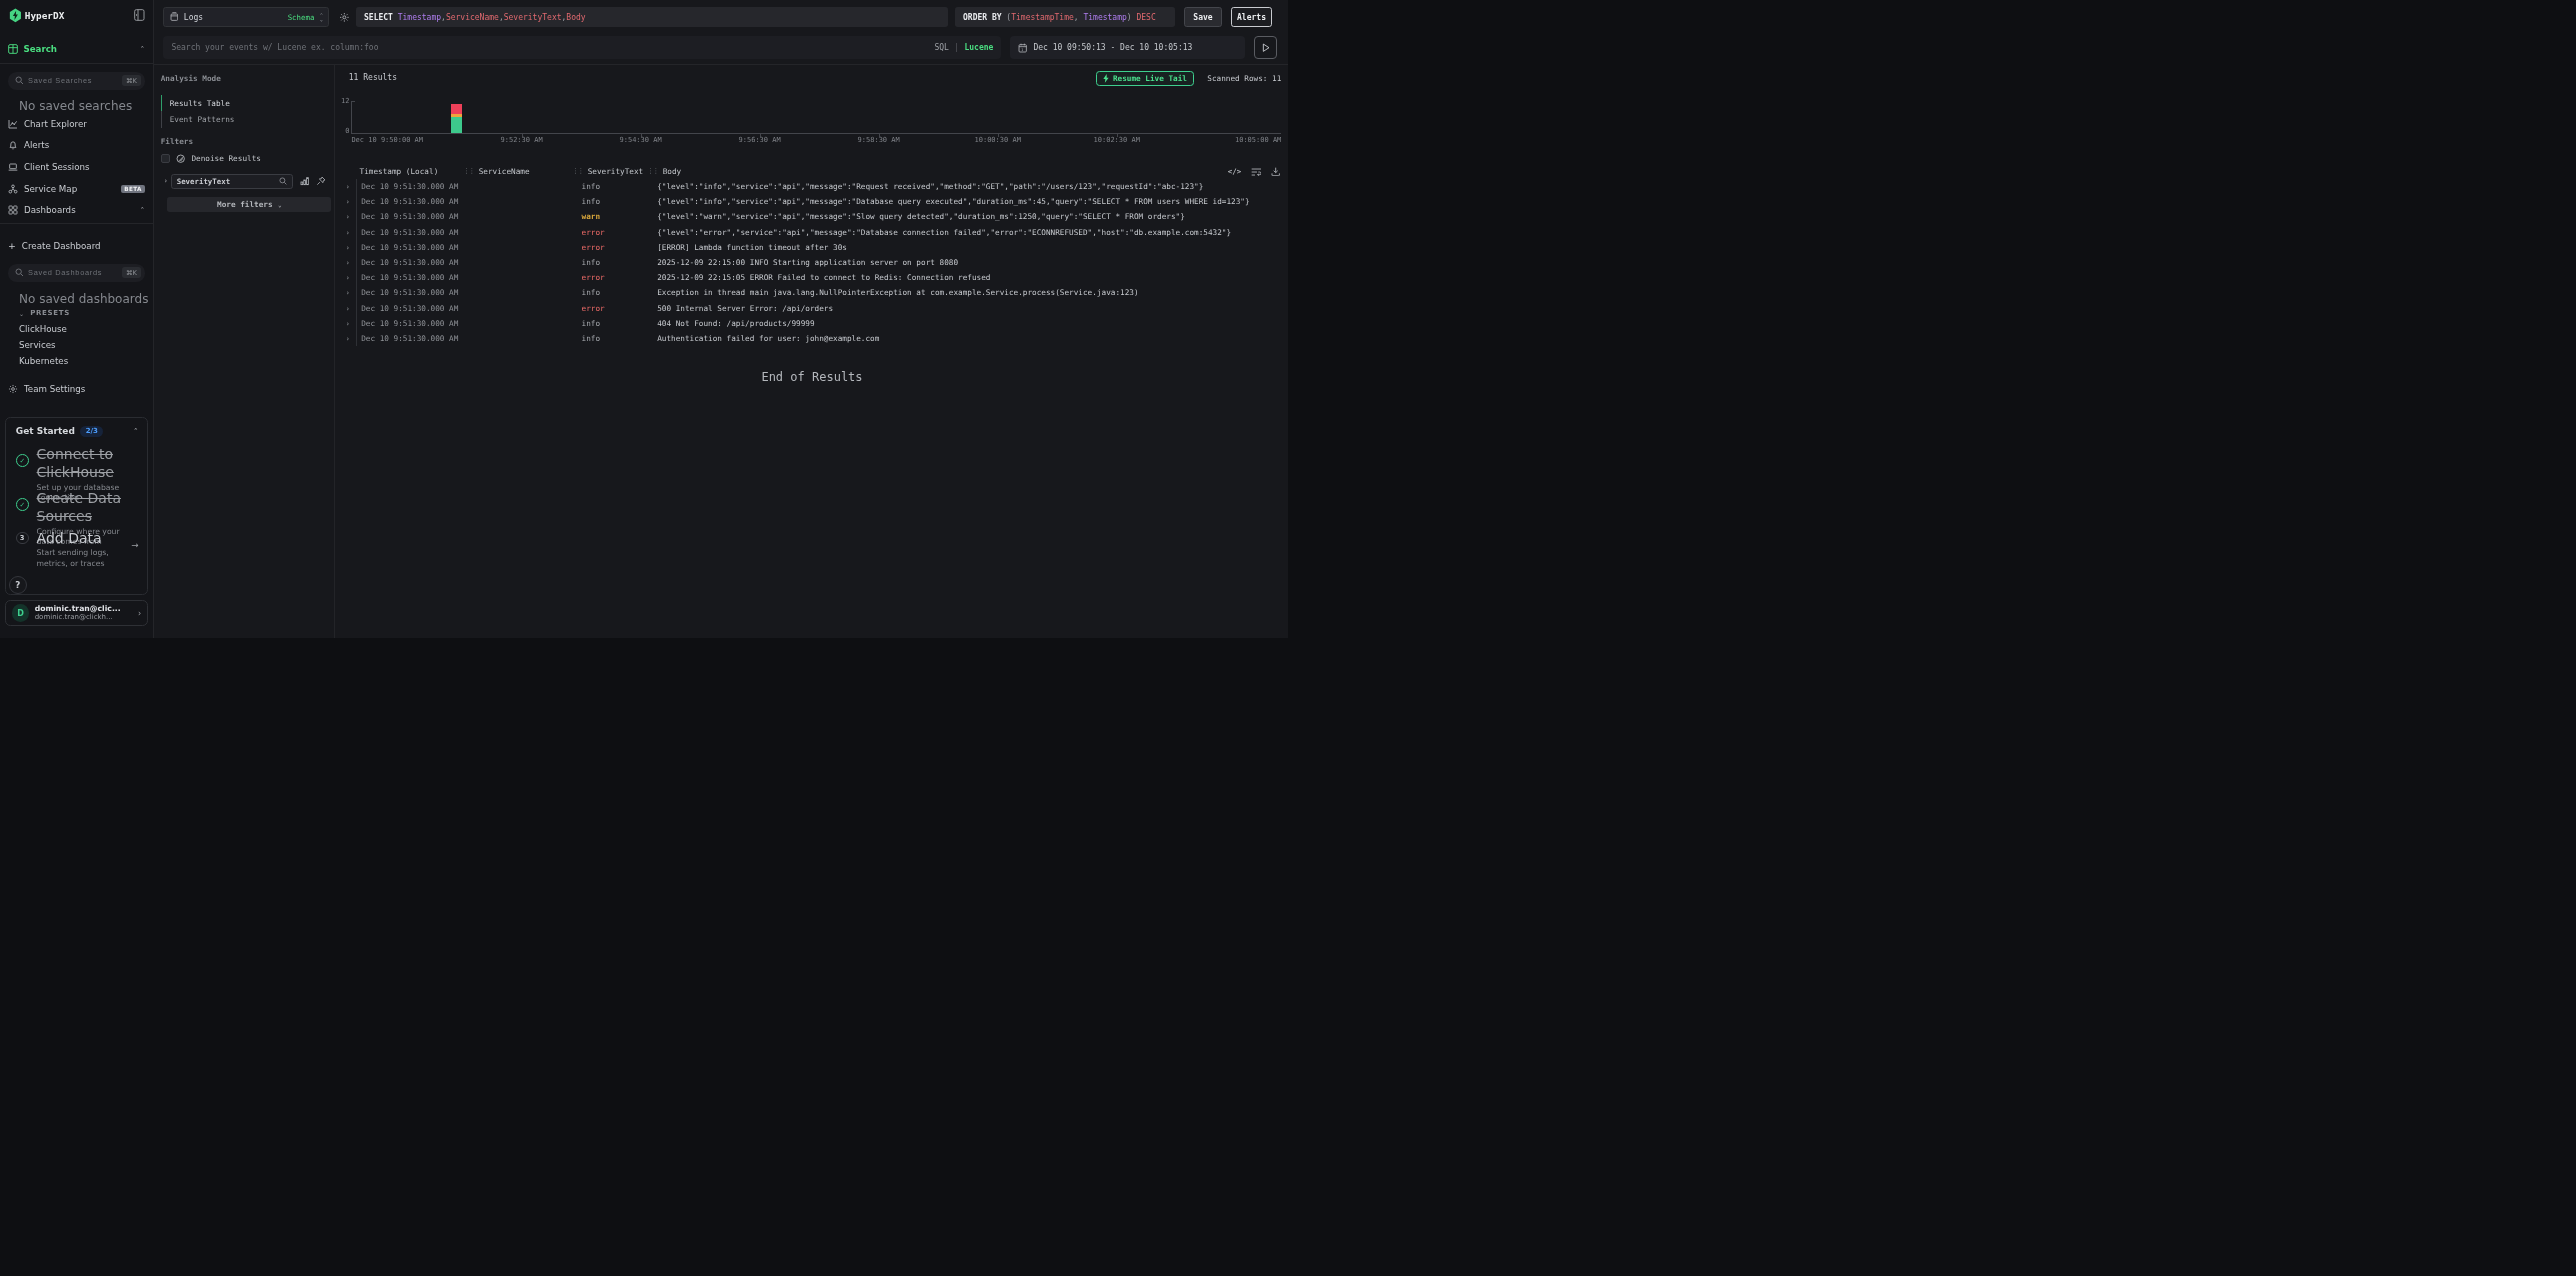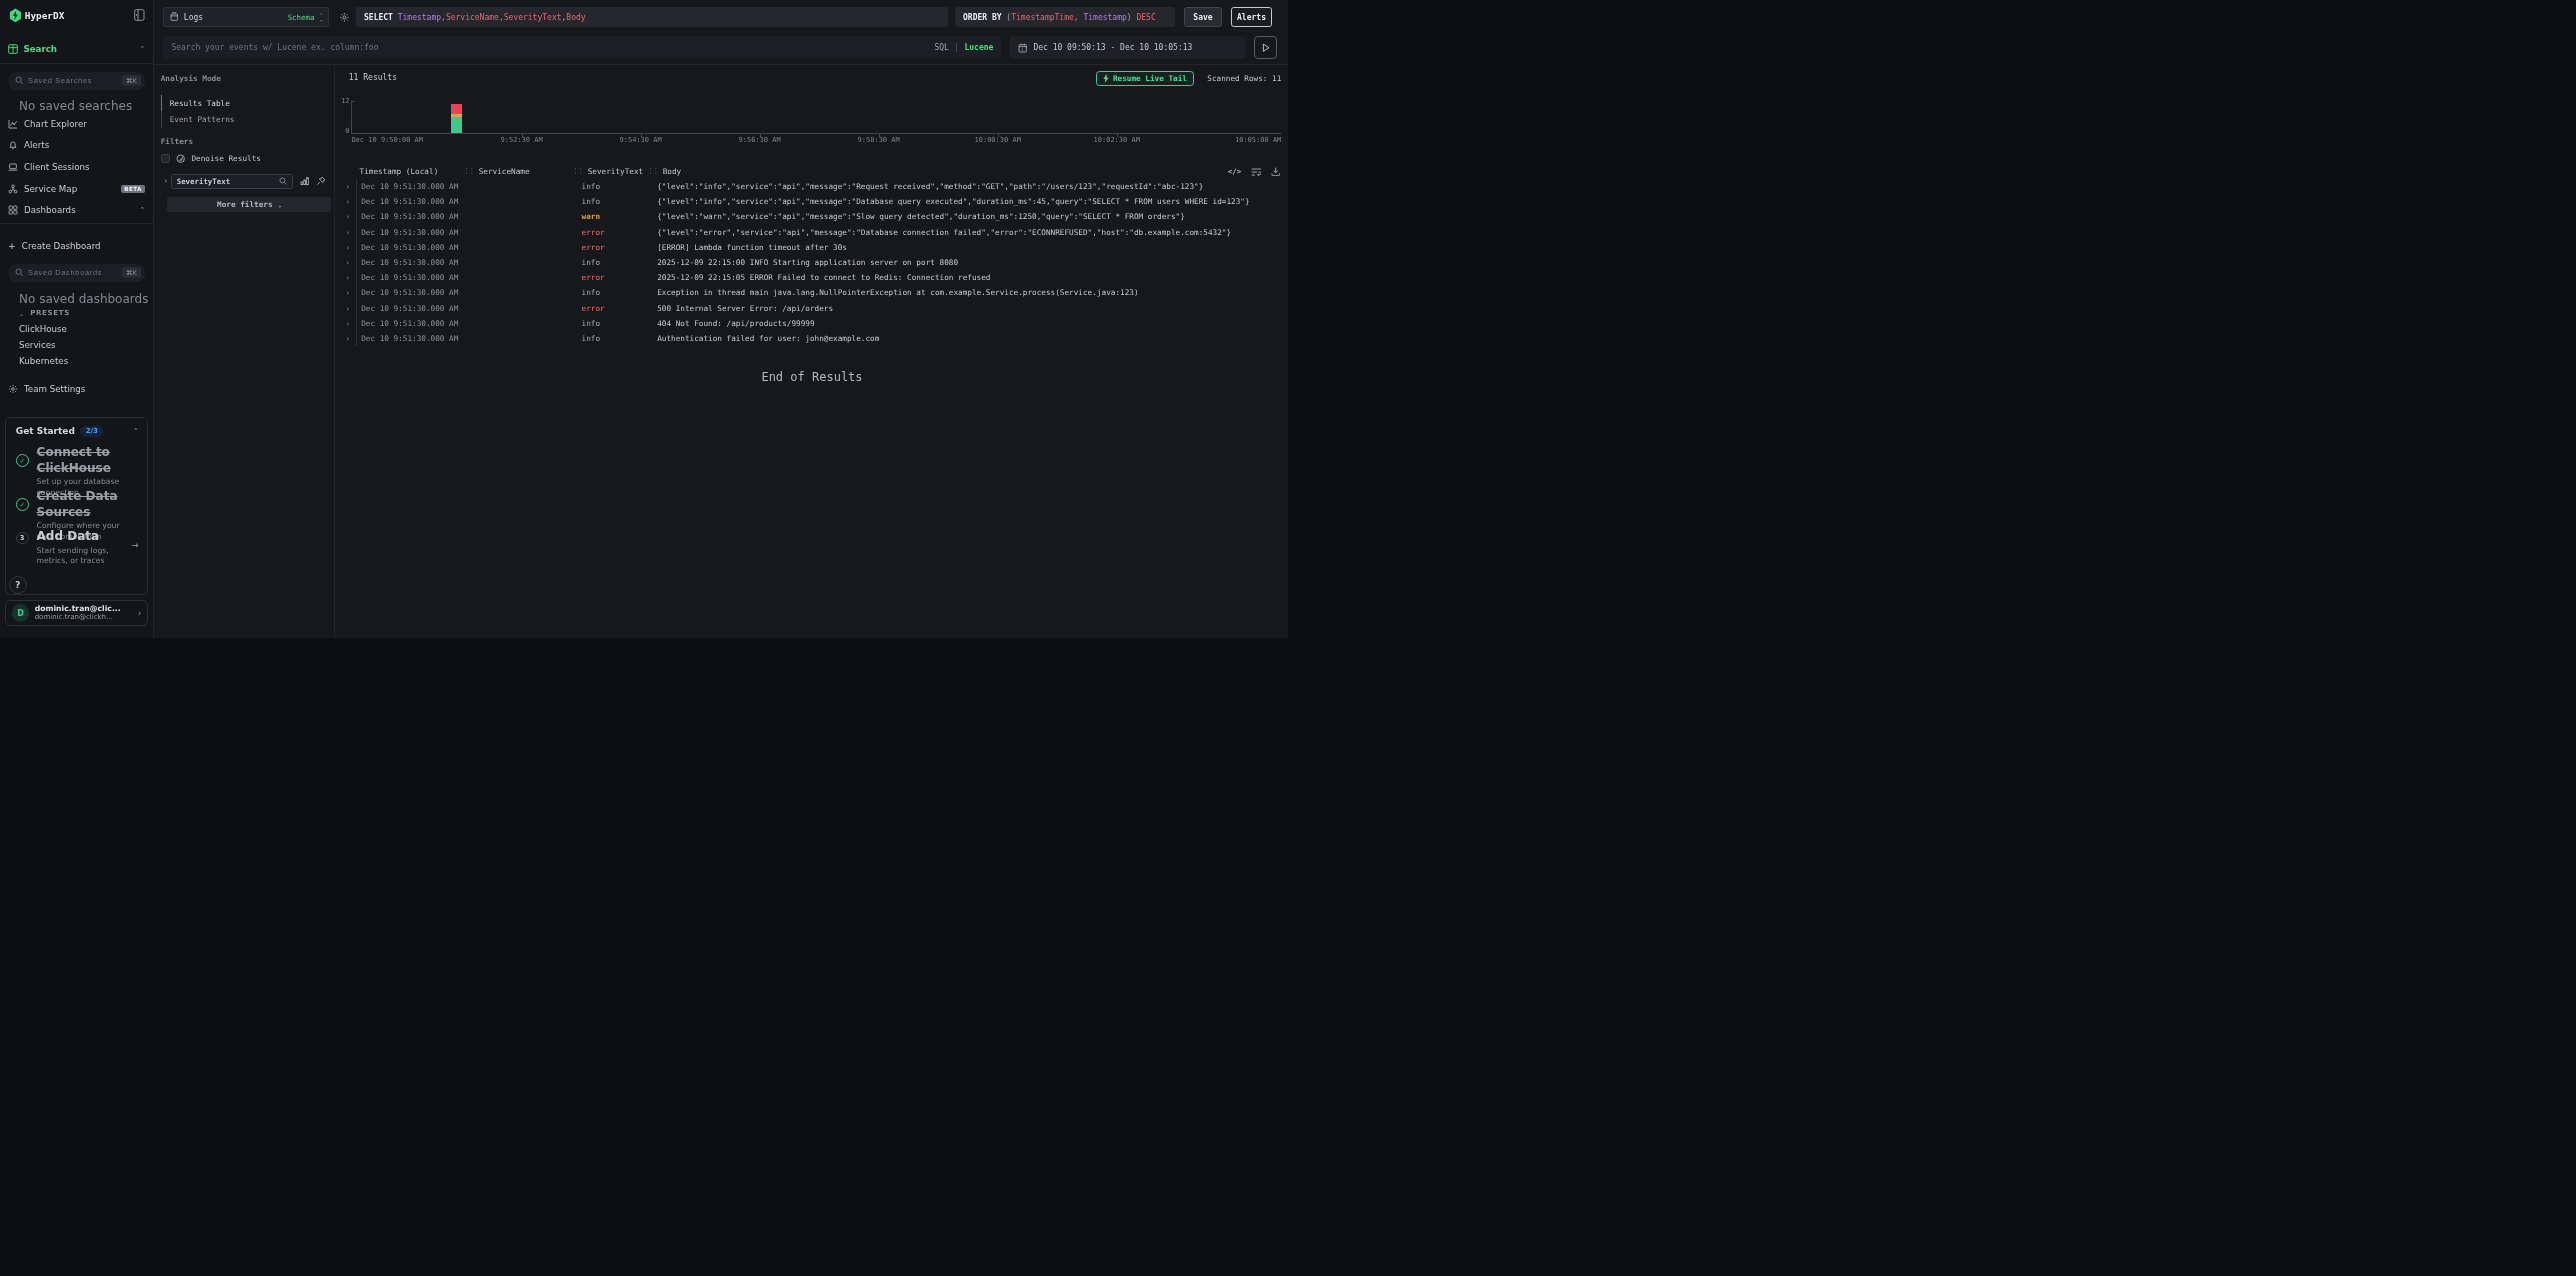--- a/index.html
+++ b/index.html
@@ -42,21 +42,21 @@
   .gs-title { font-size:9px; font-weight:bold; color:#d6d9dd; }
   .gs-badge { background:#16233a; color:#4d9fff; font-weight:bold; font-size:7px;
               border-radius:6.7px; padding:1.3px 5.4px; }
   .gs-chev { margin-left:auto; color:#9da0a5; font-size:6.7px; }
   .gs-step { position:absolute; left:9.4px; right:8px; display:flex; gap:8px; }
   .gs-ic { flex:none; width:12.8px; height:12.8px; border-radius:50%; display:flex; align-items:center;
            justify-content:center; font-size:6.7px; margin-top:9.4px; }
   .gs-ic.done { border:1px solid #3ecf8e; color:#3ecf8e; }
   .gs-ic.num { border:1px solid #3a3c42; color:#c9ccd1; font-weight:bold; margin-top:2.7px; }
   .gs-txt { flex:1; min-width:0; }
-  .gs-t { font-size:12px; font-weight:bold; color:#9da0a5; line-height:1.3; }
+  .gs-t { font-size:14px; font-weight:normal; color:#9da0a5; line-height:1.3; }
   .gs-t.strike { text-decoration:line-through; }
   .gs-t.active { color:#c9ccd1; }
   .gs-d { font-size:7.7px; color:#85888e; line-height:1.35; margin-top:1.3px; }
   .gs-arrow { color:#9da0a5; font-size:8.7px; margin-top:10.7px; }
   #help-btn { position:absolute; left:8.7px; top:576px; width:18px; height:18px; border-radius:50%;
               background:#17181c; border:0.7px solid #34363c; color:#c9ccd1; font-weight:bold; font-size:8.7px;
               display:flex; align-items:center; justify-content:center; z-index:3; }
   #user-card { position:absolute; left:5.4px; right:5.4px; top:600px; height:26px; border:0.7px solid #2e3035;
                border-radius:5.4px; display:flex; align-items:center; gap:5.4px; padding:0 5.4px; }
   .avatar { width:17.5px; height:17.5px; border-radius:50%; background:#14332a; color:#3ecf8e;

